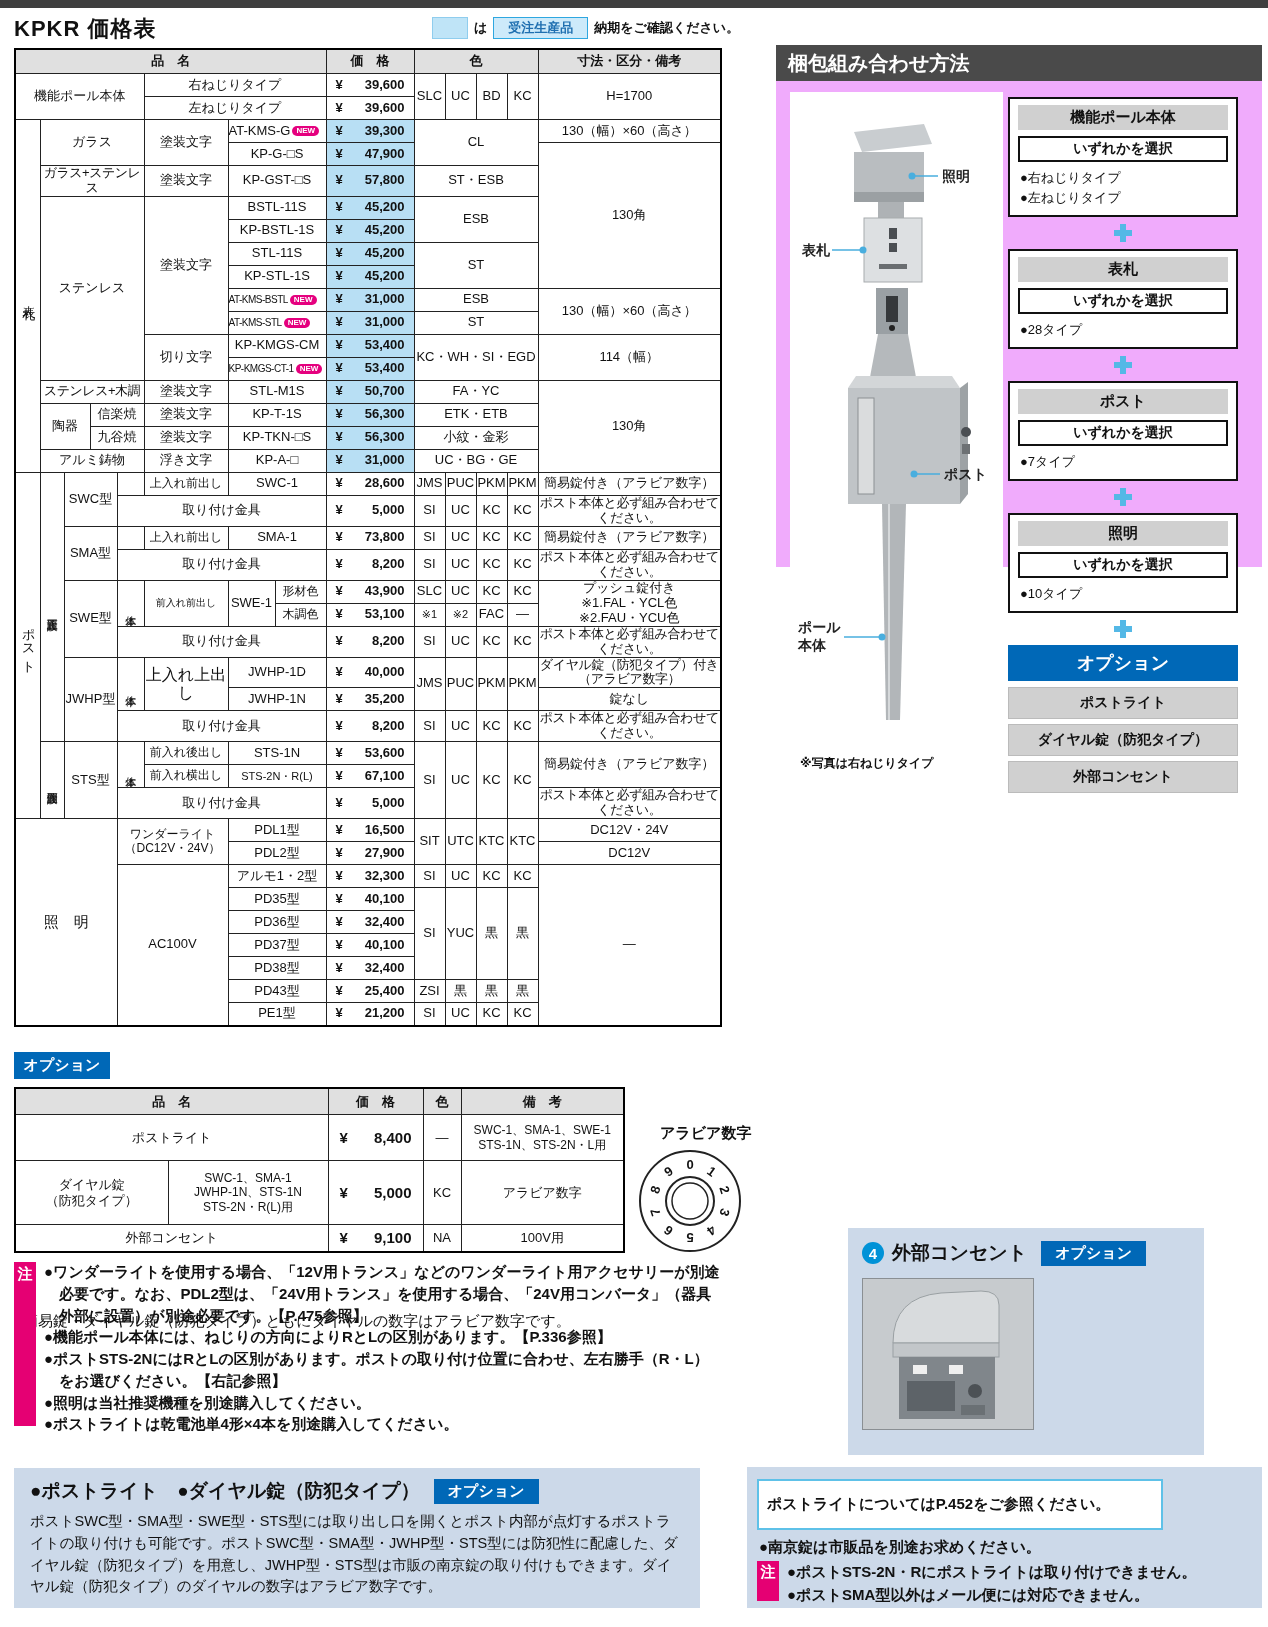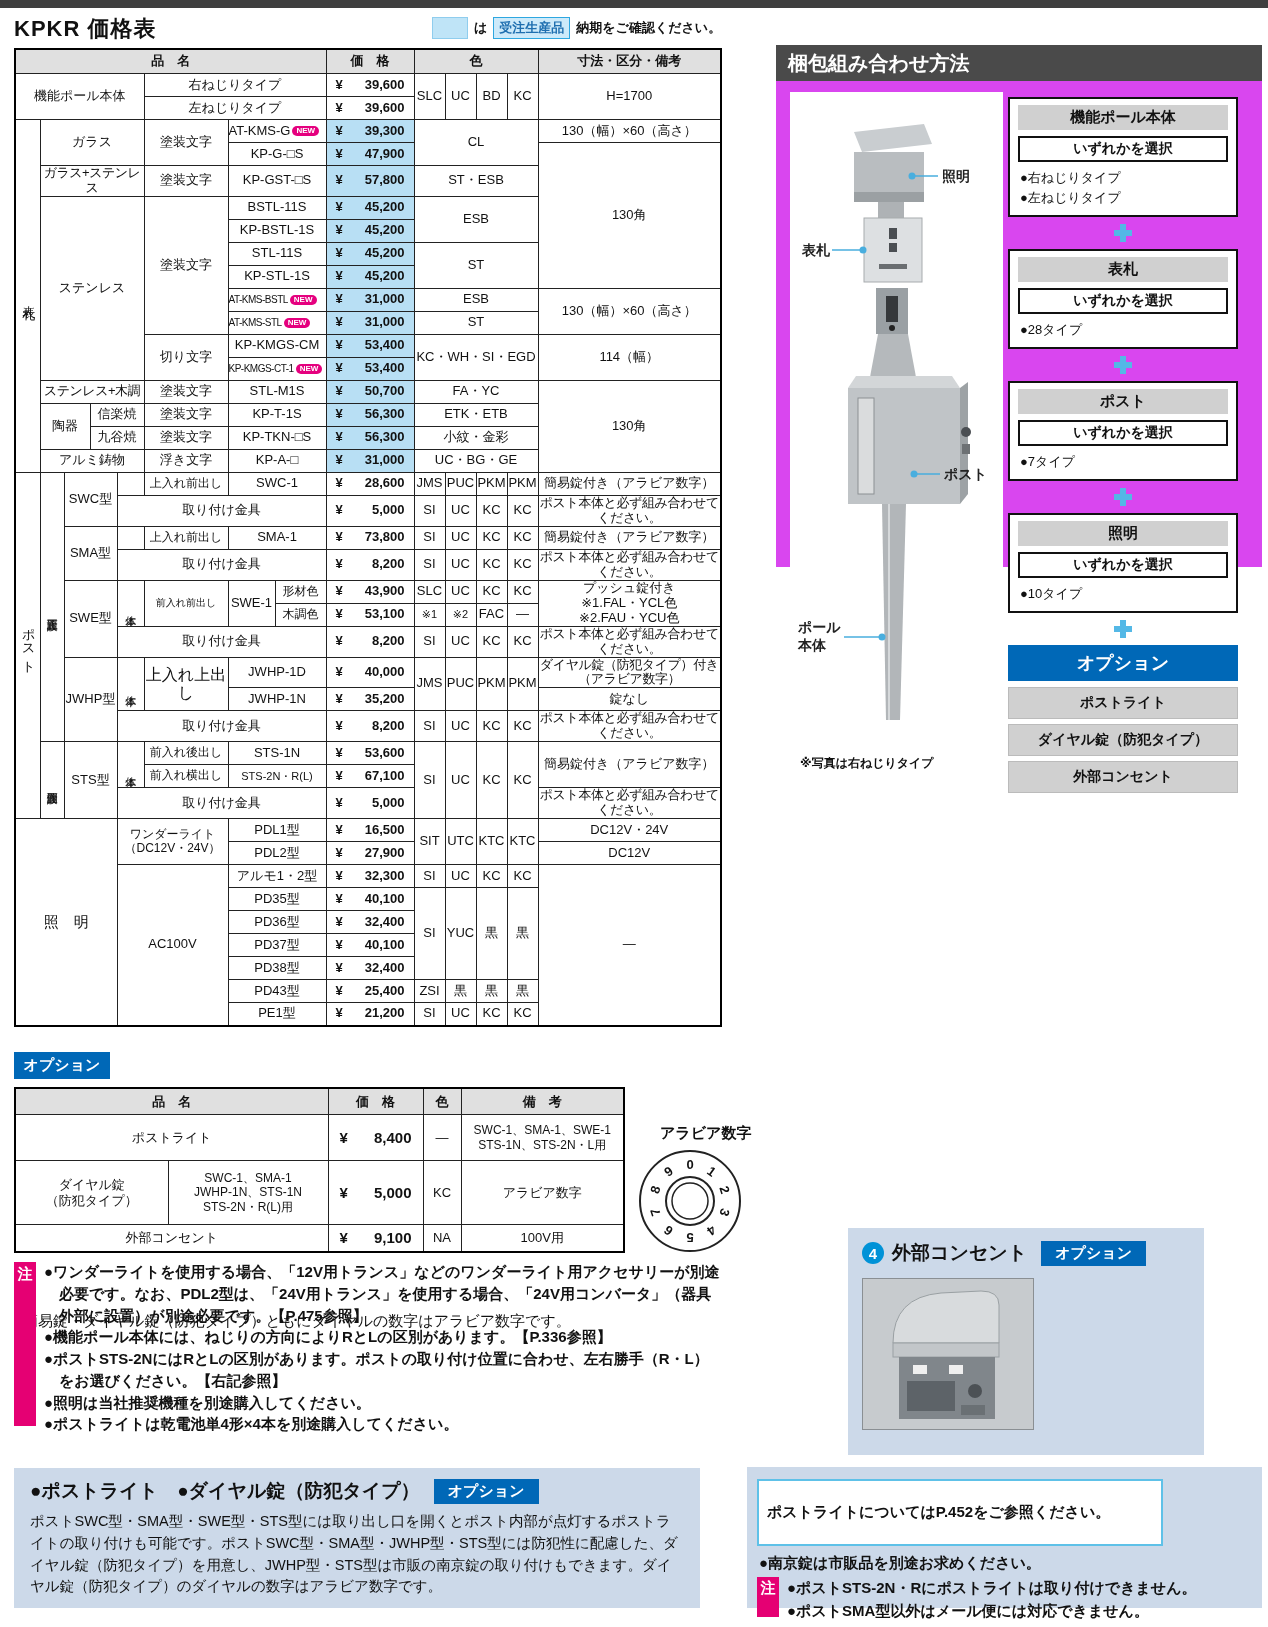--- a/index.html
+++ b/index.html
@@ -2,21 +2,21 @@
 <html><head>
 <meta charset="utf-8">
 <style>
   html,body{margin:0;padding:0;background:#fff;font-family:"Liberation Sans","DejaVu Sans",sans-serif;color:#111;}
   #page{position:relative;width:1268px;height:1627px;background:#fff;overflow:hidden;}
   #topbar{position:absolute;left:0;top:0;width:1268px;height:8px;background:#3f3f3f;}
   #title{position:absolute;left:14px;top:14px;font-size:22px;font-weight:bold;letter-spacing:1px;}
   
   #legend{position:absolute;left:432px;top:17px;display:flex;align-items:center;gap:6px;font-size:13px;font-weight:bold;}
   #legend .sw{width:34px;height:20px;background:#bfe4f7;border:1px solid #8fcdee;}
-  #legend .tag{background:#cdeafa;border:1px solid #2ea7e0;color:#1f6fb0;padding:1px 5px;font-size:13px;}
+  #legend .tag{background:#cdeafa;border:1px solid #2ea7e0;color:#1f6fb0;padding:1px 14px;font-size:13px;}
   
   table{border-collapse:collapse;table-layout:fixed;}
   #main{position:absolute;left:14px;top:48px;border:2px solid #000;}
   #main td,#main th{border:1px solid #222;padding:0;text-align:center;font-size:13px;line-height:1.15;overflow:hidden;}
   #main th{background:#e0e0e0;font-weight:bold;height:23px;}
   #main tr{height:23px;}
   tr.h26{height:26px;} tr.h34{height:34px;} tr.h24{height:24px;}
   tr.sec td{border-top:2px solid #000;}
   td.model{text-align:left;padding-left:4px;display:table-cell;}
   td.model .mrow{display:flex;align-items:center;gap:2px;}
@@ -25,21 +25,21 @@
   td.p .pw{display:flex;justify-content:space-between;padding:0 9px;align-items:center;}
   td.blue{background:#b8dff4;}
   td.cc{font-size:12px;padding:0 1px;}
   td.note{font-size:12px;padding:0 2px;margin-top:20px;}
   td.note.sm{font-size:10.5px;letter-spacing:-0.4px;}
   .v{writing-mode:vertical-rl;text-orientation:upright;letter-spacing:2px;display:inline-block;}
   .pre{white-space:pre-line;}
   .new{display:inline-block;background:#e5007e;color:#fff;font-size:8px;font-weight:bold;border-radius:8px;padding:1px 4px;line-height:1;flex:none;}
   td.matsm{font-size:11px;letter-spacing:-0.5px;}
   
-  #kanpo{position:absolute;left:776px;top:45px;width:486px;height:522px;background:#d946ef;}
+  #kanpo{position:absolute;left:776px;top:45px;width:486px;height:522px;background:#f0abfc;}
   #kanpo .hd{height:36px;background:#4a4a4a;color:#fff;font-size:20px;font-weight:bold;display:flex;align-items:center;padding-left:12px;}
   #photo{position:absolute;left:14px;top:47px;width:213px;height:644px;background:#fff;}
   #kanpo .cap{position:absolute;left:24px;top:710px;font-size:12px;font-weight:bold;}
   #kcol{position:absolute;left:232px;top:52px;width:230px;}
   .kbox{background:#fff;border:2px solid #111;padding:6px 8px 8px;margin:0 0 4px;}
   .kbox .bt{background:#d0d0d0;text-align:center;font-size:15px;font-weight:bold;padding:3px 0;margin-bottom:6px;}
   .kbox .sel{border:2px solid #111;text-align:center;font-size:14px;font-weight:bold;padding:2px 0;margin-bottom:5px;}
   .kbox .bi{font-size:13px;padding:2px 0 0 2px;}
   .plus{display:flex;justify-content:center;padding:2px 0 6px;}
   #kopt{background:#0068b7;color:#fff;text-align:center;font-size:18px;font-weight:bold;padding:6px 0;margin-bottom:6px;}
@@ -66,21 +66,21 @@
   #pl .t{font-size:19px;font-weight:bold;}
   .optbadge{background:#0068b7;color:#fff;font-size:15px;font-weight:bold;padding:3px 14px;}
   #pl .body{font-size:14.5px;line-height:1.5;margin-top:7px;}
   #po{left:848px;top:1228px;width:356px;height:227px;padding:12px 14px;box-sizing:border-box;}
   #po .tr1{display:flex;align-items:center;gap:8px;}
   #po .num{width:22px;height:22px;border-radius:50%;background:#0092d7;color:#fff;font-size:15px;font-weight:bold;display:flex;align-items:center;justify-content:center;flex:none;}
   #po .t{font-size:19px;font-weight:bold;margin-right:6px;}
   #po .body{position:absolute;left:200px;top:50px;width:142px;font-size:14.5px;line-height:1.55;}
   #po svg{position:absolute;left:14px;top:50px;border:1px solid #8a8f93;}
   #pr{left:747px;top:1467px;width:515px;height:141px;padding:12px 10px;box-sizing:border-box;}
-  #pr .refbox{background:#fff;border:2px solid #5ec1e8;width:386px;font-size:15px;font-weight:bold;padding:22px 8px;}
+  #pr .refbox{background:#fff;border:2px solid #5ec1e8;width:386px;font-size:15px;font-weight:bold;padding:14px 8px;}
   #pr .n1{font-size:15px;font-weight:bold;margin:8px 0 4px 2px;}
   #pr .row{display:flex;gap:8px;}
   #pr .chu{background:#e50073;color:#fff;width:22px;height:40px;font-size:15px;font-weight:bold;text-align:center;padding-top:2px;box-sizing:border-box;flex:none;}
   #pr .nn{font-size:15px;font-weight:bold;line-height:1.5;}
   svg text{font-family:"Liberation Sans","DejaVu Sans",sans-serif;}
 </style>
 </head>
 <body>
 
 <div id="page">

